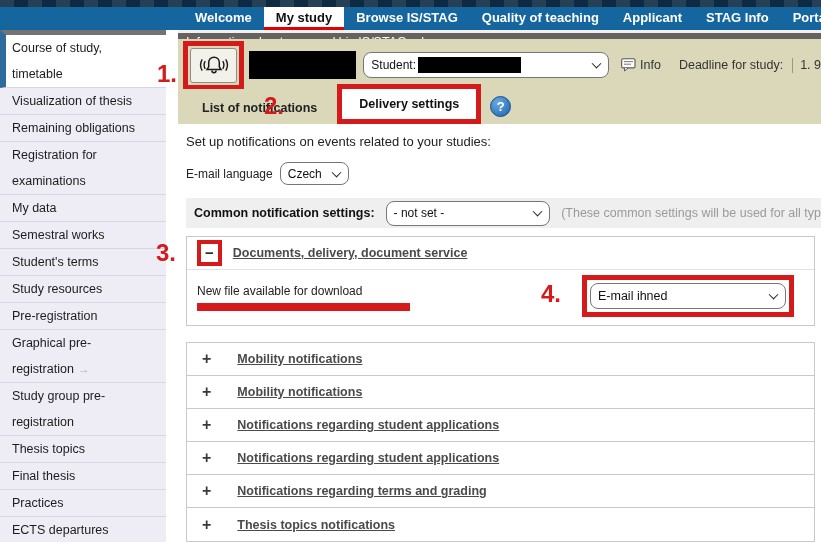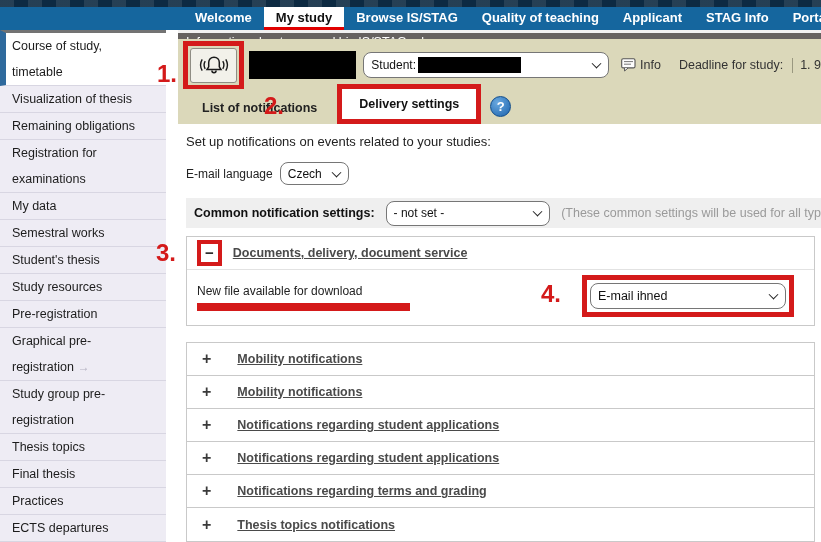--- a/index.html
+++ b/index.html
@@ -15,21 +15,21 @@
   .topnav { height:23px; background:#15669e; display:flex; align-items:stretch; padding-left:183px; }
   .nav-item { color:#fff; font-weight:bold; font-size:13px; padding:3px 12px 0 12px; white-space:nowrap; cursor:pointer; }
   .nav-item.active { background:#fff; color:#111; border-bottom:3px solid #e00000; padding-top:3px; }
 
   .layout { display:flex; height:512px; }
 
   
   .sidebar { width:178px; background:#fff; flex:none; }
   .side-item { width:166px; background:#eeecf4; border-bottom:1px solid #d8d6e2; padding:0 10px 0 12px;
     font-size:12.5px; color:#1c1c1c; line-height:26px; cursor:pointer; }
-  .side-item.active { background:#fff; border-left:6px solid #2f6a9d; padding-left:6px; border-top:3px solid #737373; }
+  .side-item.active { background:#fff; border-left:6px solid #2f6a9d; padding-left:6px; border-top:5px solid #737373; }
   .ext-arrow { color:#b4b2c2; font-size:12px; margin-left:4px; }
 
   
   .main { flex:1; display:flex; flex-direction:column; min-width:0; }
   .substrip { height:8px; background:#f1f1f1; }
   .portlet-header { height:19px; background:#666260; color:#fff; font-size:12.5px; line-height:19px; padding-left:8px;
     white-space:nowrap; overflow:hidden; }
 
   
   .beige { height:85px; background:#dbd8ba; position:relative; }
@@ -109,21 +109,21 @@
   </nav>
 
   <div class="layout">
     <aside class="sidebar">
       <div class="side-item active">Course of study, timetable</div>
       <div class="side-item">Visualization of thesis</div>
       <div class="side-item">Remaining obligations</div>
       <div class="side-item">Registration for examinations</div>
       <div class="side-item">My data</div>
       <div class="side-item">Semestral works</div>
-      <div class="side-item">Student's thesis</div>
+      <div class="side-item">Student's terms</div>
       <div class="side-item">Study resources</div>
       <div class="side-item">Pre-registration</div>
       <div class="side-item"><span>Graphical pre-registration</span><span class="ext-arrow">→</span></div>
       <div class="side-item">Study group pre-registration</div>
       <div class="side-item">Thesis topics</div>
       <div class="side-item">Final thesis</div>
       <div class="side-item">Practices</div>
       <div class="side-item">ECTS departures</div>
     </aside>
 

